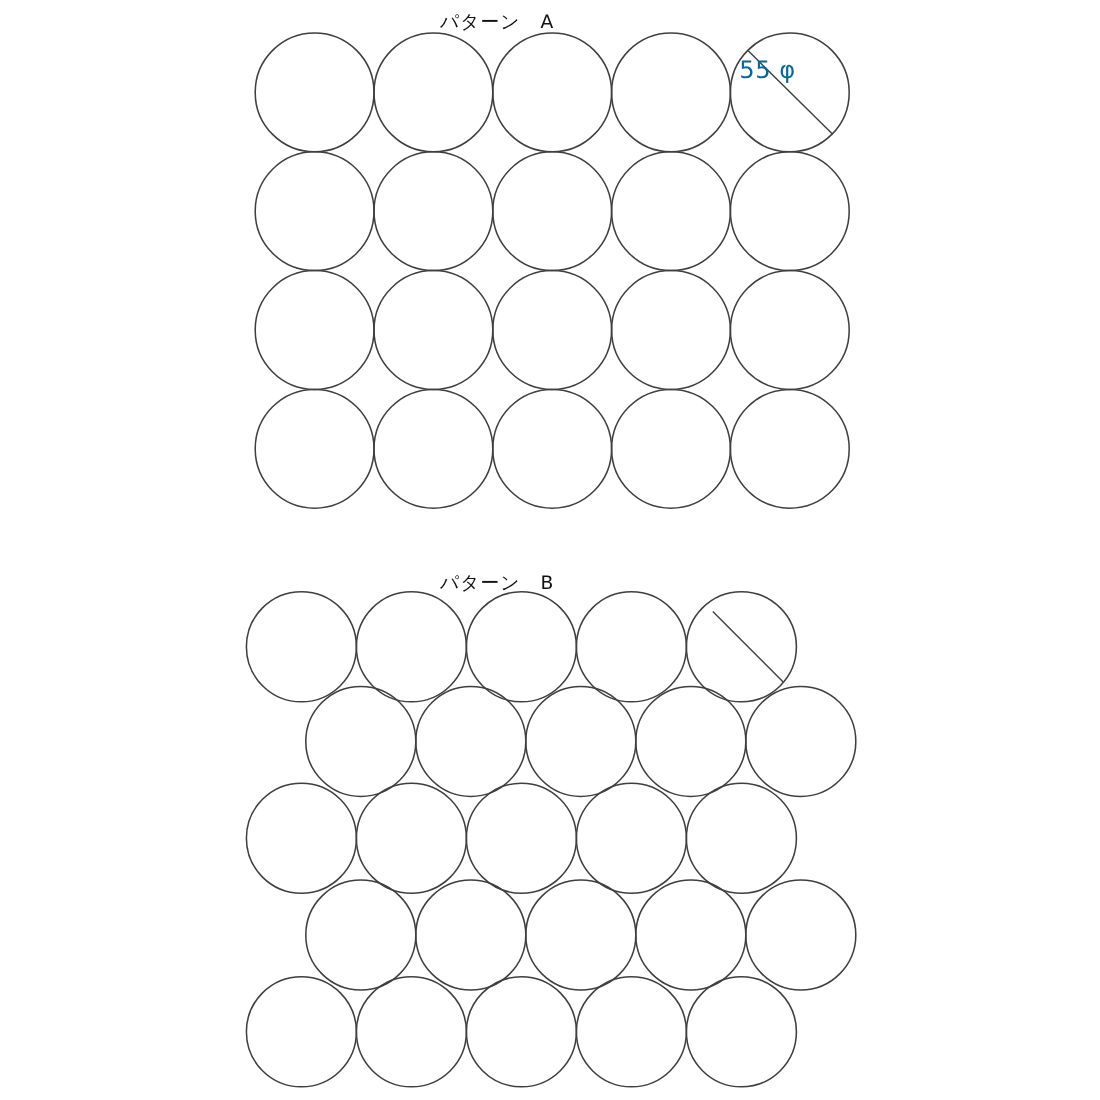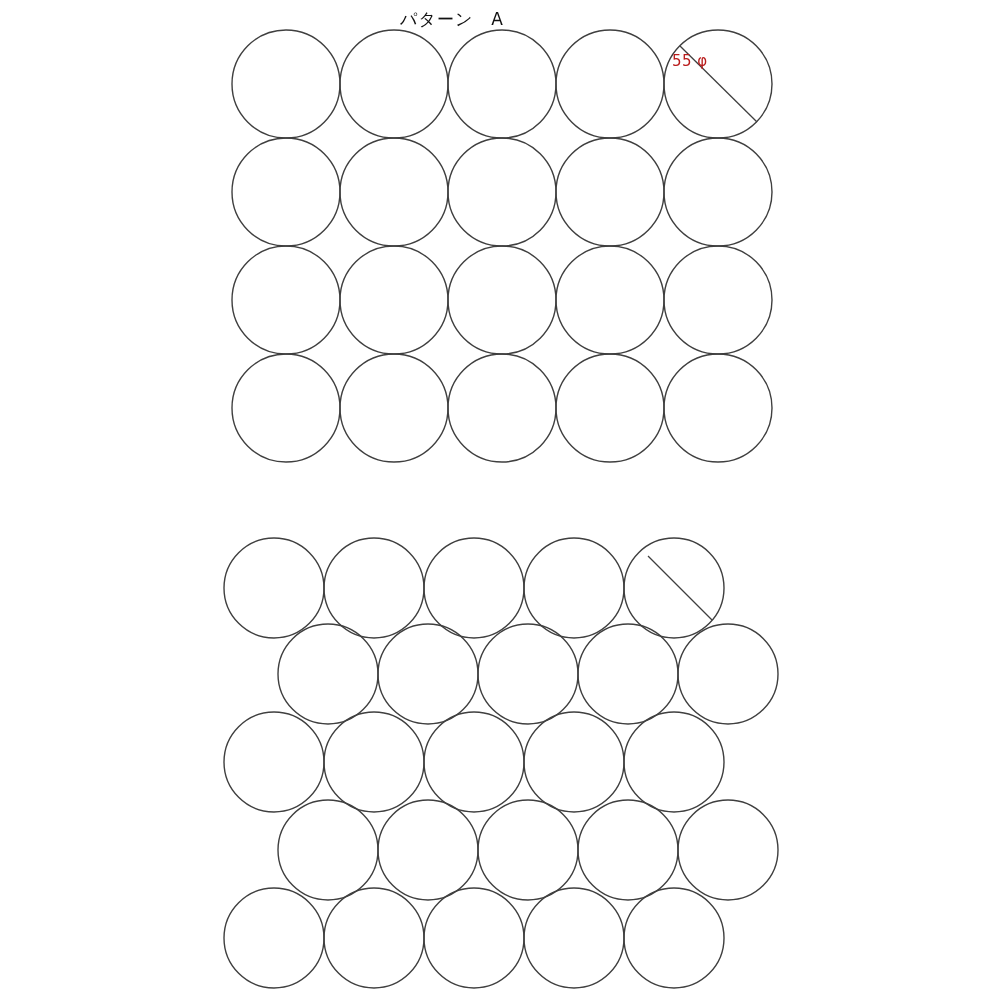--- a/index.html
+++ b/index.html
@@ -48,23 +48,23 @@
     left: 0;
     top: 0;
     width: 1000px;
     height: 500px;
   }
   .circle-field svg {
     display: block;
   }
   .dim-label {
     position: absolute;
-    font-size: 15px;
+    font-size: 22px;
     font-family: "DejaVu Sans", sans-serif;
-    color: #b91c1c;
+    color: #0369a1;
     letter-spacing: 0.5px;
     white-space: pre;
   }
   #dim-a { left: 672px; top: 52px; }
 </style>
 </head>
 <body>
 
 <div class="sheet">
 
@@ -98,20 +98,21 @@
           <circle cx="610" cy="408" r="54"></circle>
           <circle cx="718" cy="408" r="54"></circle>
         </g>
         <line x1="680" y1="46" x2="757" y2="122" stroke="#3f3f3f" stroke-width="1.3"></line>
       </svg>
     </div>
     <div class="dim-label" id="dim-a">55 φ</div>
   </div>
 
   <div class="pattern-block" id="pattern-b">
+    <div class="pattern-title">パターン　B</div>
     <div class="circle-field">
       <svg width="1000" height="500" viewBox="0 0 1000 500" xmlns="http://www.w3.org/2000/svg">
         <g fill="none" stroke="#3f3f3f" stroke-width="1.4">
 
           <circle cx="274" cy="88" r="50"></circle>
           <circle cx="374" cy="88" r="50"></circle>
           <circle cx="474" cy="88" r="50"></circle>
           <circle cx="574" cy="88" r="50"></circle>
           <circle cx="674" cy="88" r="50"></circle>
 

